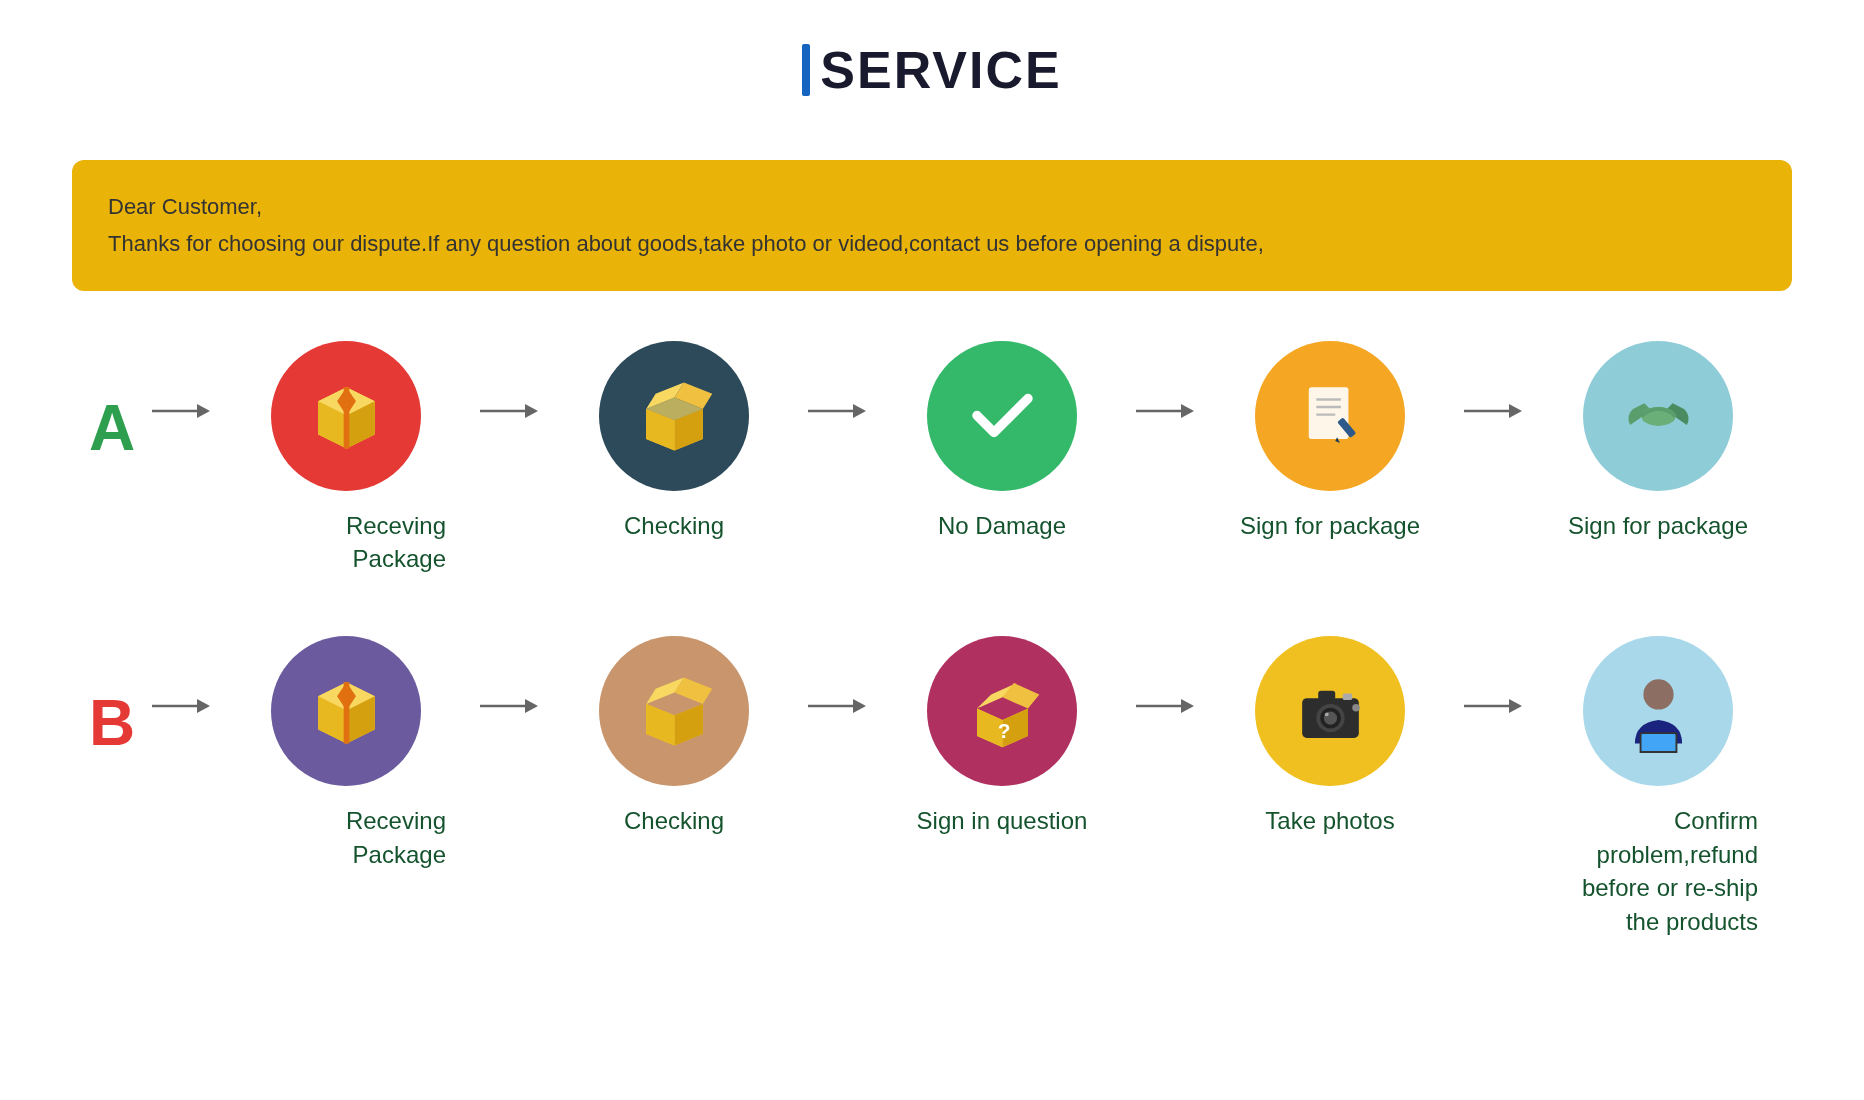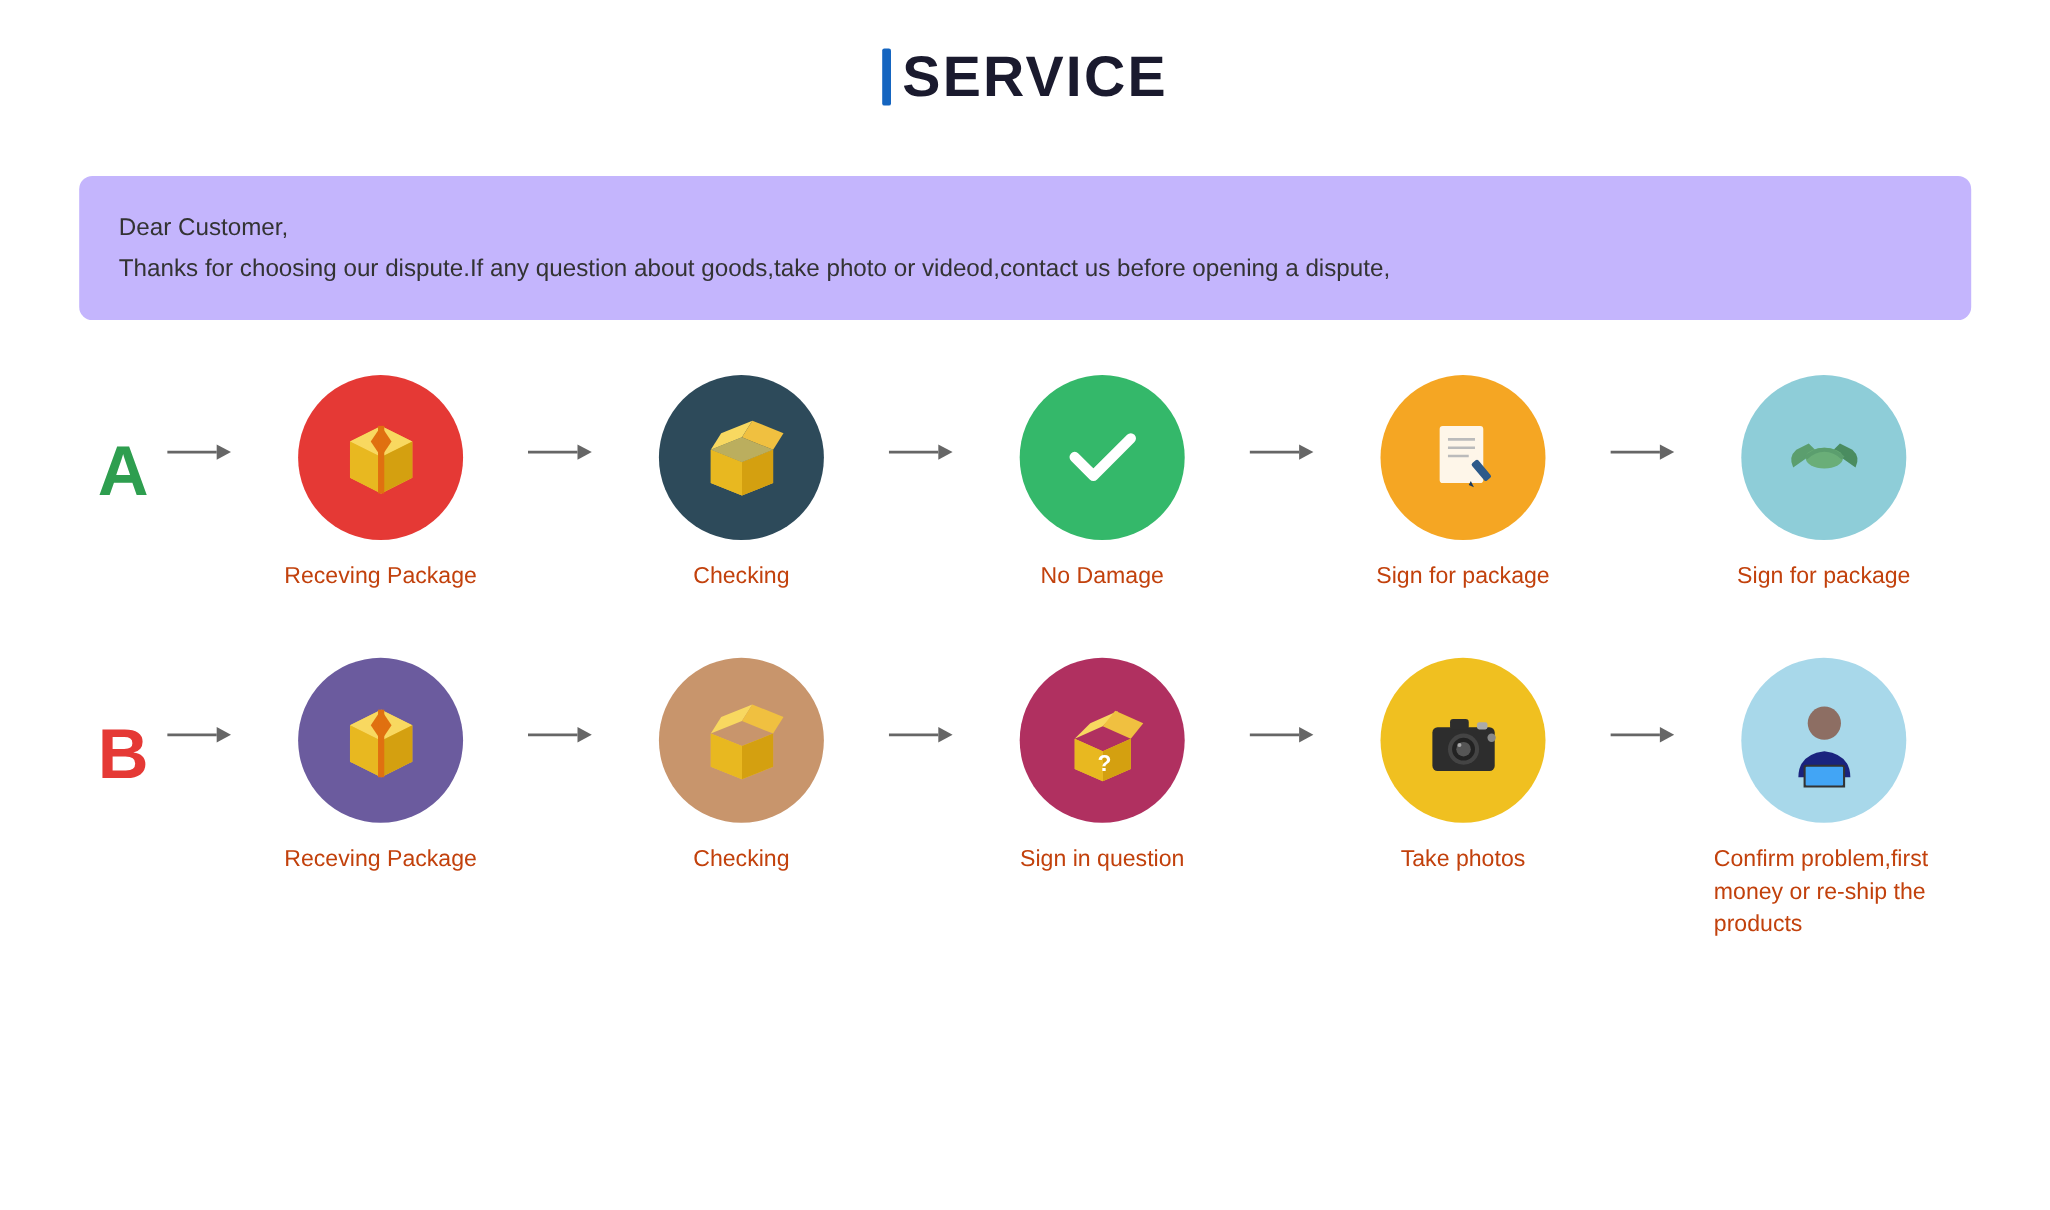--- a/index.html
+++ b/index.html
@@ -27,21 +27,21 @@
       border-radius: 2px;
     }
     .title-text {
       font-size: 52px;
       font-weight: 900;
       color: #1a1a2e;
       letter-spacing: 2px;
     }
 
     .notice-box {
-      background: #c4b5fd;
+      background: #eab308;
       border-radius: 12px;
       padding: 28px 36px;
       width: 100%;
       max-width: 1720px;
       margin-bottom: 50px;
     }
     .notice-box p {
       font-size: 22px;
       color: #333;
       line-height: 1.7;
@@ -96,23 +96,23 @@
       display: flex;
       align-items: center;
       justify-content: center;
       font-size: 70px;
       position: relative;
       overflow: hidden;
       flex-shrink: 0;
     }
 
     .flow-label {
-      font-size: 21px;
-      color: #c2410c;
-      text-align: left;
+      font-size: 24px;
+      color: #14532d;
+      text-align: right;
       line-height: 1.4;
       max-width: 200px;
     }
 
     .arrow-connector {
       display: flex;
       align-items: center;
       padding-bottom: 50px;
       flex-shrink: 0;
       padding-top: 50px;
@@ -337,17 +337,17 @@
 
         <circle cx="45" cy="28" r="16" fill="#8d6e63"></circle>
 
         <path d="M20,80 Q20,58 45,55 Q70,58 70,80 Z" fill="#1a237e"></path>
 
         <rect x="25" y="68" width="40" height="24" rx="2" fill="#333"></rect>
         <rect x="27" y="70" width="36" height="18" rx="1" fill="#42a5f5"></rect>
         <rect x="20" y="91" width="50" height="4" rx="2" fill="#222"></rect>
       </svg>
           </div>
-          <div class="flow-label">Confirm problem,first money or re-ship the products</div>
+          <div class="flow-label">Confirm problem,refund before or re-ship the products</div>
         </div>
       </div>
     </div>
   </div>
 
 </body></html>

